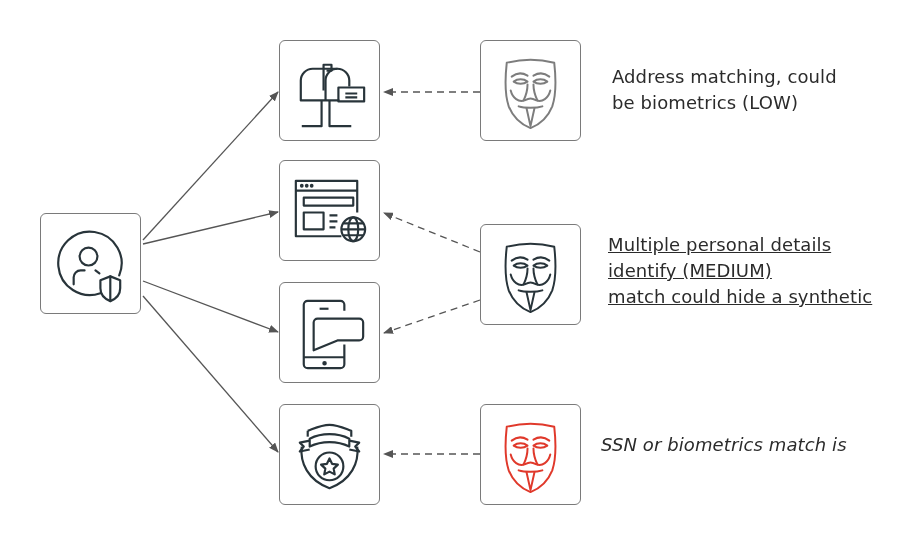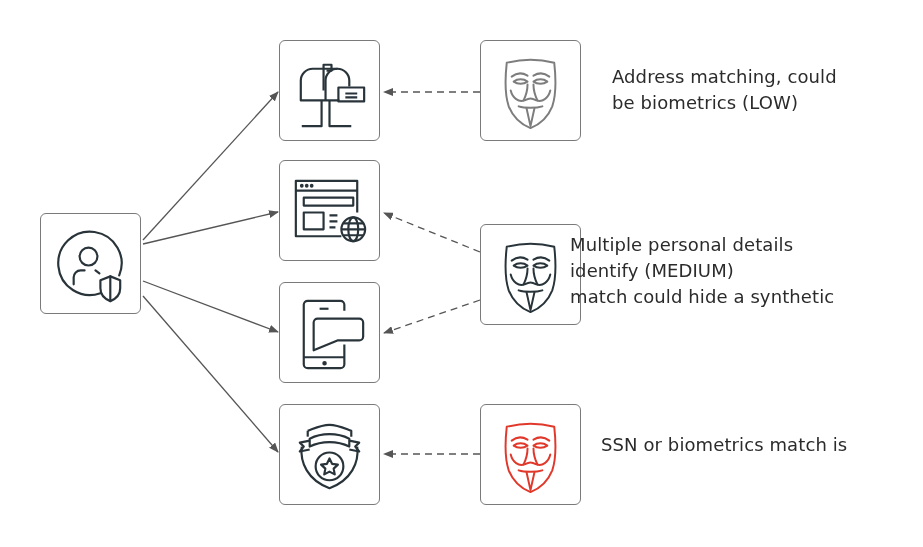--- a/index.html
+++ b/index.html
@@ -128,21 +128,21 @@
     <path d="M38 66 c6 2 18 2 24 0"></path>
     <path d="M46 68 l4 18 l4-18"></path>
   </svg>
 </div>
 
 <div class="label" style="left:612px;top:64px;">
   <div>Address matching, could</div>
   <div>be biometrics (LOW)</div>
 </div>
 
-<div class="label" style="left:570px;top:232px;">
+<div class="label" style="left:608px;top:232px;text-decoration:underline;">
   <div>Multiple personal details</div>
   <div>identify (MEDIUM)</div>
   <div>match could hide a synthetic</div>
 </div>
 
-<div class="label" style="left:601px;top:432px;">
+<div class="label" style="left:601px;top:432px;font-style:italic;">
   <div>SSN or biometrics match is</div>
 </div>
 
 </body></html>

